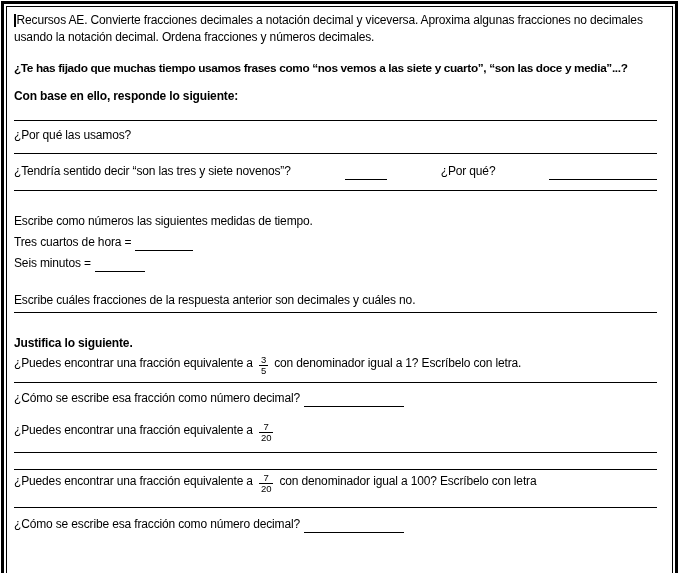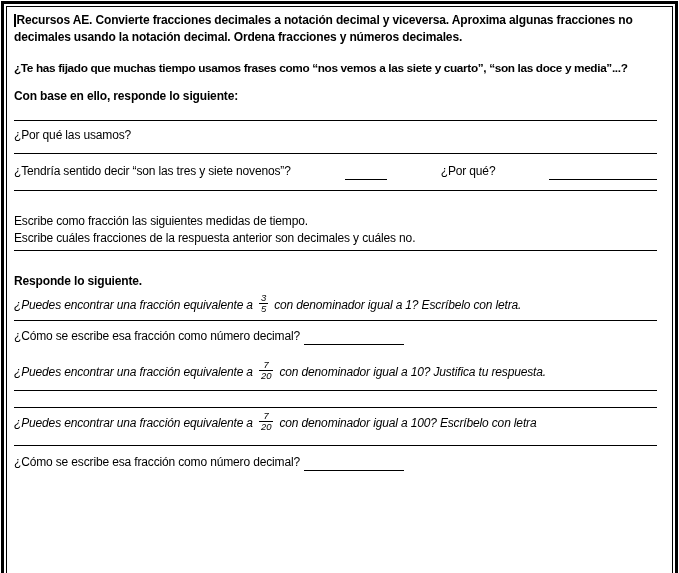--- a/index.html
+++ b/index.html
@@ -7,31 +7,31 @@
     width:679px;height:573px;background:#ffffff;position:relative;overflow:hidden;
     font-family:"Liberation Sans",sans-serif;color:#000;
   }
   .outer-border{position:absolute;top:1px;left:1px;width:677px;height:586px;
     border:3px solid #000;box-sizing:border-box;}
   .inner-border{position:absolute;top:6px;left:6px;width:667px;height:582px;
     border:1px solid #000;box-sizing:border-box;}
   .content{position:absolute;top:12px;left:14px;width:643px;
     font-size:12px;line-height:17px;letter-spacing:-0.15px;}
   p{margin:0;}
-  .bold{font-weight:bold;}
+  .bold{font-weight:normal;}
   .intro{font-weight:bold;margin-top:14px;font-size:11.8px;letter-spacing:-0.35px;white-space:nowrap;}
   .h-base{font-weight:bold;margin-top:11px;}
   .answer-line{border-bottom:1px solid #000;height:0;}
   .al-1{margin-top:15px;} .q-why{margin-top:6px;} .al-2{margin-top:9px;}
   .q-sense{margin-top:9px;display:flex;align-items:flex-end;gap:48px;}
   .al-3{margin-top:10px;}
   .time-head{margin-top:22px;} .time-item{margin-top:4px;}
-  .q-which{margin-top:0;} .al-4{margin-top:3px;}
+  .q-which{margin-top:20px;} .al-4{margin-top:3px;}
   .h-resp{font-weight:bold;margin-top:22px;}
-  .q-frac{display:flex;align-items:flex-end;margin-top:3px;font-style:italic;}
+  .q-frac{display:flex;align-items:flex-start;margin-top:3px;}
   .q-frac .txt{white-space:pre;}
   .q-frac2{margin-top:15px;} .q-frac3{margin-top:3px;}
   .al-5{margin-top:6px;} .q-dec1{margin-top:7px;}
   .al-6{margin-top:9px;} .al-7{margin-top:16px;} .al-8{margin-top:13px;}
   .q-dec2{margin-top:8px;}
   .frac{display:inline-flex;flex-direction:column;align-items:center;
     font-size:9.5px;line-height:10px;letter-spacing:0;margin:0 6px;}
   .frac .den{border-top:1px solid #000;padding:0 2px;}
   .frac .num{padding:0 1px;}
   .blank{display:inline-block;border-bottom:1px solid #000;height:13px;vertical-align:bottom;}
@@ -63,46 +63,47 @@
   <div class="answer-line al-2"></div>
 
   <p class="q-sense">
       <span>¿Tendría sentido decir “son las tres y siete novenos”?</span>
       <span class="fx-blank w42"></span>
       <span>¿Por qué?</span>
       <span class="fx-blank b-fill"></span>
     </p>
   <div class="answer-line al-3"></div>
 
-  <p class="time-head">Escribe como fracción las siguientes medidas de tiempo.</p>
+  <p class="time-head">Escribe como números las siguientes medidas de tiempo.</p>
+  <p class="time-item"><span>Tres cuartos de hora =</span><span class="blank w58"></span></p>
+  <p class="time-item"><span>Seis minutos =</span><span class="blank w50"></span></p>
 
   <p class="q-which">Escribe cuáles fracciones de la respuesta anterior son decimales y cuáles no.</p>
   <div class="answer-line al-4"></div>
 
-  <p class="h-resp">Responde lo siguiente.</p>
+  <p class="h-resp">Justifica lo siguiente.</p>
 
   <p class="q-frac">
       <span class="txt">¿Puedes encontrar una fracción equivalente a</span>
       <span class="frac">
         <span class="num">3</span>
         <span class="den">5</span>
       </span>
       <span class="txt">con denominador igual a 1? Escríbelo con letra.</span>
     </p>
   <div class="answer-line al-5"></div>
 
   <p class="q-dec1"><span>¿Cómo se escribe esa fracción como número decimal?</span><span class="blank w100"></span></p>
 
   <p class="q-frac q-frac2">
       <span class="txt">¿Puedes encontrar una fracción equivalente a</span>
       <span class="frac">
         <span class="num">7</span>
         <span class="den">20</span>
       </span>
-      <span class="txt">con denominador igual a 10? Justifica tu respuesta.</span>
     </p>
   <div class="answer-line al-6"></div>
   <div class="answer-line al-7"></div>
 
   <p class="q-frac q-frac3">
       <span class="txt">¿Puedes encontrar una fracción equivalente a</span>
       <span class="frac">
         <span class="num">7</span>
         <span class="den">20</span>
       </span>

